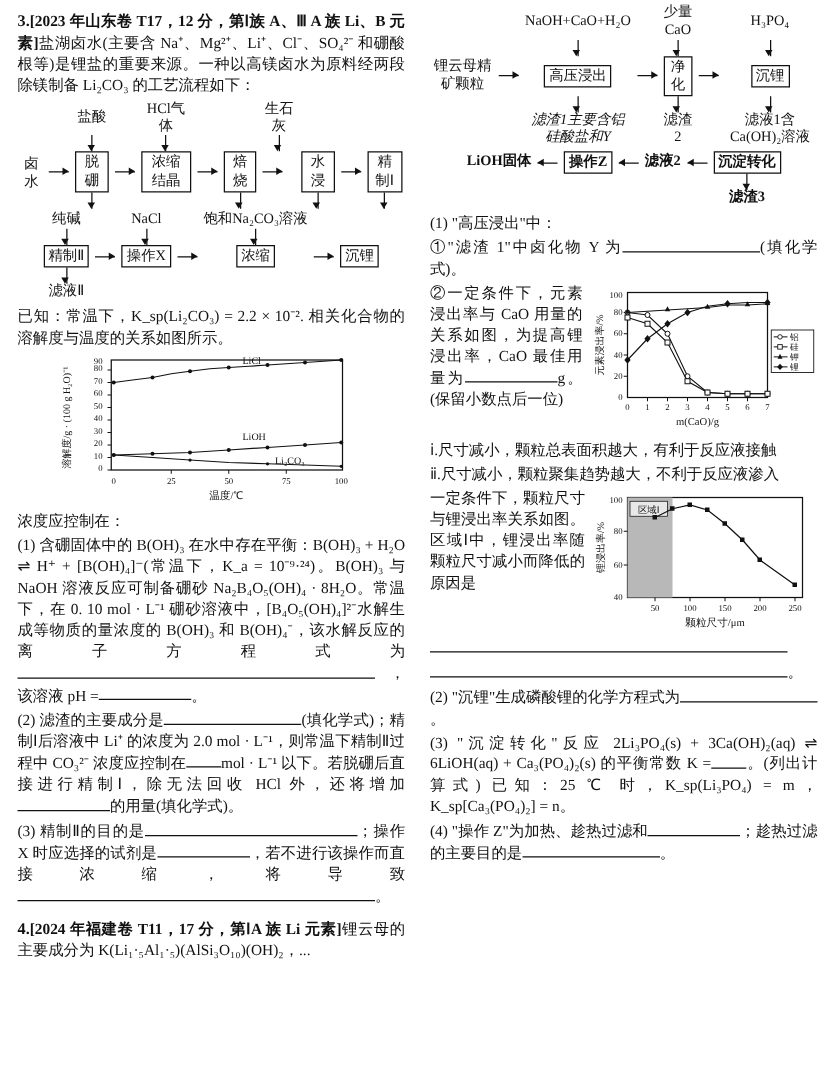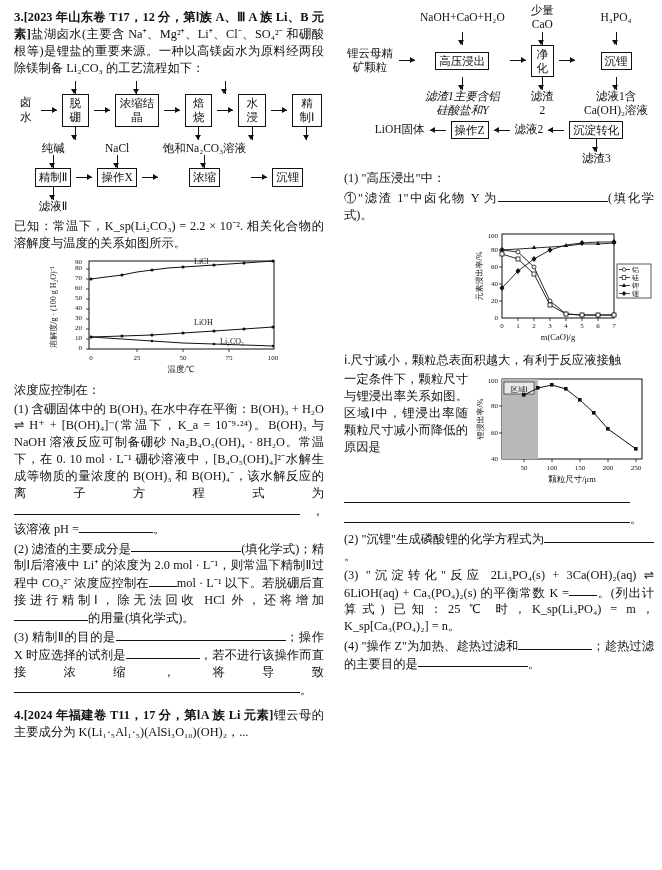--- a/index.html
+++ b/index.html
@@ -47,20 +47,30 @@
 
   <div class="col colL">
 
     <p style="margin-top:8px;">
       <span class="qnum">3.</span><span style="font-weight:bold;">[2023 年山东卷 T17，12 分，第Ⅰ族 A、Ⅲ A 族 Li、B 元素]</span><span>盐湖卤水(主要含 Na⁺、Mg²⁺、Li⁺、Cl⁻、SO₄²⁻ 和硼酸根等)是锂盐的重要来源。一种以高镁卤水为原料经两段除镁制备 Li₂CO₃ 的工艺流程如下：</span>
     </p>
 
     <div class="flow">
       <table class="flowtab" style="margin:0 auto;">
         <tbody>
+            <tr>
+          <td></td>
+              <td></td>
+          <td class="lbl">盐酸</td>
+          <td></td>
+          <td class="lbl">HCl气体</td>
+          <td></td>
+              <td></td>
+          <td class="lbl">生石灰</td>
+        </tr>
         <tr>
           <td></td>
               <td></td>
           <td>
                 <div class="arrow-d"></div>
               </td>
           <td></td>
           <td>
                 <div class="arrow-d"></div>
               </td>
@@ -327,21 +337,21 @@
               <td></td>
           <td class="lbl" style="width:76px;font-style:italic;">滤渣1主要含铝硅酸盐和Y</td>
           <td></td>
           <td class="lbl">滤渣2</td>
           <td></td>
           <td class="lbl" style="width:72px;">滤液1含Ca(OH)₂溶液</td>
         </tr>
       </tbody>
         </table>
 
-      <table class="flowtab" style="margin:3px auto 0 auto;">
+      <table class="flowtab" style="margin:3px auto 0 auto;font-weight:bold;">
         <tbody>
             <tr>
           <td class="lbl">LiOH固体</td>
           <td>
                 <div class="arrow-l"></div>
               </td>
           <td><span class="box">操作Z</span></td>
           <td>
                 <div class="arrow-l"></div>
               </td>
@@ -470,23 +480,27 @@
           <line x1="147" y1="57.5" x2="158" y2="57.5" stroke="#111" stroke-width="0.8"></line>
           <polygon points="152,55 154,59 150,59" fill="#111"></polygon>
           <line x1="147" y1="65.5" x2="158" y2="65.5" stroke="#111" stroke-width="0.8"></line>
           <polygon points="152,63 154.3,65.5 152,68 149.7,65.5" fill="#111"></polygon>
         </g>
         <text x="10" y="48" font-size="8" font-family="'Liberation Serif',serif" fill="#111" transform="rotate(-90 10 48)" text-anchor="middle">元素浸出率/%</text>
         <text x="86" y="112" font-size="8.5" font-family="'Liberation Serif',serif" fill="#111" text-anchor="middle">m(CaO)/g</text>
       </svg>
     </div>
 
+    <p>
+      <span>②一定条件下，元素浸出率与 CaO 用量的关系如图，为提高锂浸出率，CaO 最佳用量为</span><span class="blank m"></span><span>g。(保留小数点后一位)</span>
+    </p>
     <div class="clear"></div>
 
     <p>ⅰ.尺寸减小，颗粒总表面积越大，有利于反应液接触</p>
+    <p>ⅱ.尺寸减小，颗粒聚集趋势越大，不利于反应液渗入</p>
 
     <div class="wrapfig" style="width:180px;">
       <svg width="180" height="112" viewBox="0 0 180 112">
         <rect x="28" y="6" width="140" height="80" fill="none" stroke="#111" stroke-width="1"></rect>
 
         <rect x="28" y="6" width="36" height="80" fill="#b8b8b8" stroke="none"></rect>
         <rect x="30" y="9" width="30" height="12" fill="#e8e8e8" stroke="#111" stroke-width="0.6"></rect>
         <text x="45" y="18.5" font-size="7.5" font-family="'Liberation Serif',serif" fill="#111" text-anchor="middle">区域Ⅰ</text>
         <g font-size="7" font-family="'Liberation Serif',serif" fill="#111">
           <text x="24" y="88" text-anchor="end">40</text>

